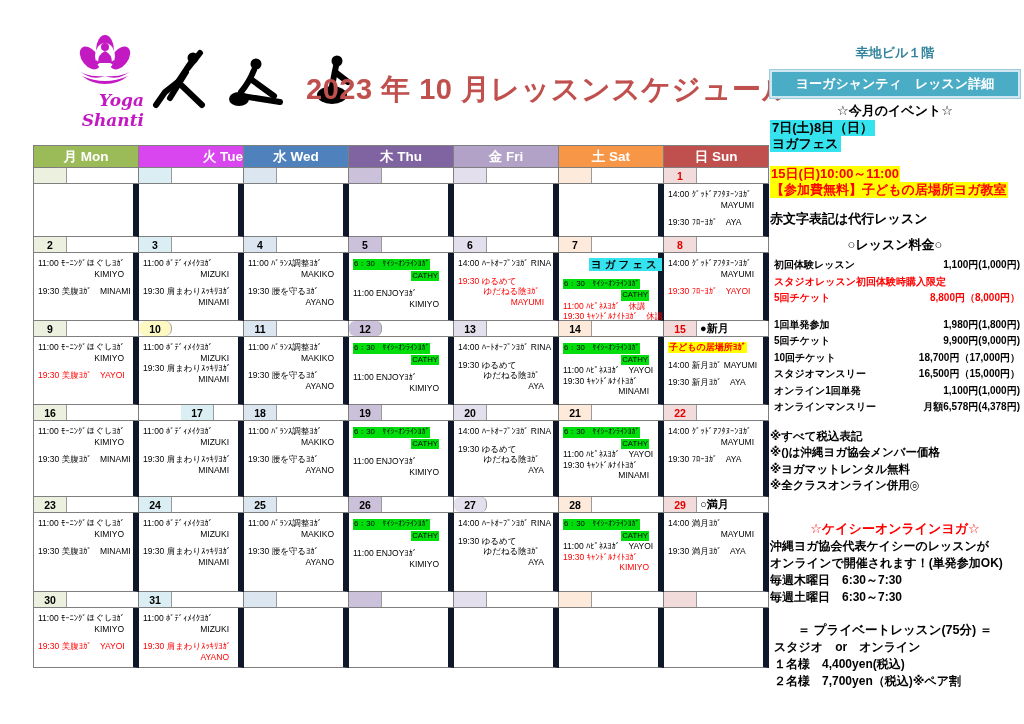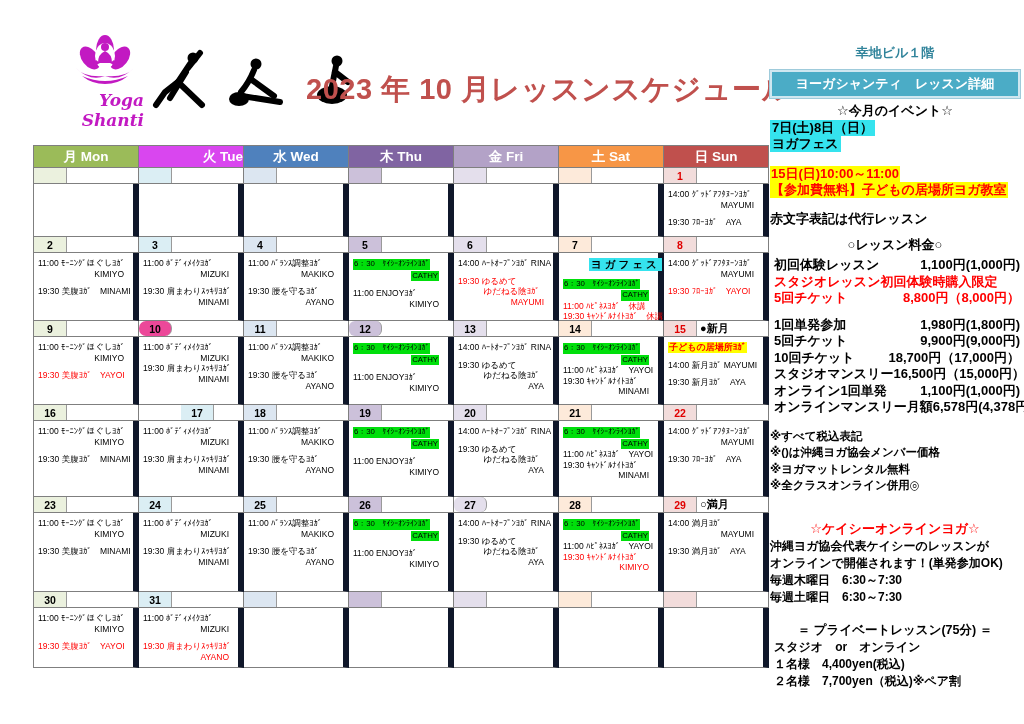--- a/index.html
+++ b/index.html
@@ -16,21 +16,21 @@
   .sidebar{position:absolute;left:770px;top:44px;width:250px;}
   .address{color:#31849b;font-weight:bold;font-size:13px;text-align:center;line-height:17px;}
   .banner{margin:9px 0 4px 0;background:#4bacc6;border:2px solid #cfe7f0;outline:1px solid #9fcbdb;color:#fff;font-weight:bold;font-size:13px;text-align:center;line-height:24px;height:24px;cursor:pointer;}
   .ev-title{font-weight:bold;font-size:13px;text-align:center;margin-top:2px;}
   .ev-line{font-weight:bold;font-size:13px;line-height:16px;}
   .hl-cy{background:#35e3ee;display:inline-block;padding:0 2px;}
   .hl-yl{background:#ffff00;color:#ff0000;display:inline-block;padding:0 1px;}
   .ev-gap{height:14px;}
   .red-note{font-weight:bold;font-size:13px;margin-top:12px;}
   .price-title{font-weight:bold;font-size:13px;text-align:center;margin-top:8px;margin-bottom:3px;}
-  .price-row{display:flex;font-weight:bold;font-size:13px;line-height:16.5px;padding-left:4px;}
+  .price-row{display:flex;font-weight:bold;font-size:10px;line-height:16.5px;padding-left:4px;}
   .price-row .lab{white-space:nowrap;}
   .price-row .val{margin-left:auto;white-space:nowrap;}
   .price-row.red{color:#ff0000;}
   .price-row.gapafter{margin-bottom:10px;}
   .notes{margin-top:12px;}
   .note-line{font-weight:bold;font-size:11.5px;line-height:16.5px;}
   .cathy-title{color:#ff0000;font-weight:bold;font-size:13px;text-align:center;margin-top:26px;}
   .cathy-line{font-weight:bold;font-size:12px;line-height:17px;}
   .priv-title{font-weight:bold;font-size:12.5px;text-align:center;margin-top:16px;}
   .priv-line{font-weight:bold;font-size:12px;line-height:17px;padding-left:4px;}
@@ -322,21 +322,21 @@
         <div class="line gap red">19:30 ﾌﾛｰﾖｶﾞ　YAYOI</div>
       </div>
     </div>
     <div class="cal-row">
       <div class="date-cell">
         <div class="date-box" style="background: rgb(235, 241, 222);">
           <div class="date-num">9</div>
         </div>
       </div>
       <div class="date-cell">
-        <div class="date-box" style="background: #ec4899; border-radius: 7px;">
+        <div class="date-box" style="background: #fef9c3; border-radius: 7px;">
           <div class="date-num">10</div>
         </div>
       </div>
       <div class="date-cell">
         <div class="date-box" style="background: rgb(220, 230, 241);">
           <div class="date-num">11</div>
         </div>
       </div>
       <div class="date-cell">
         <div class="date-box" style="background: rgb(204, 193, 218); border-radius: 6px;">

